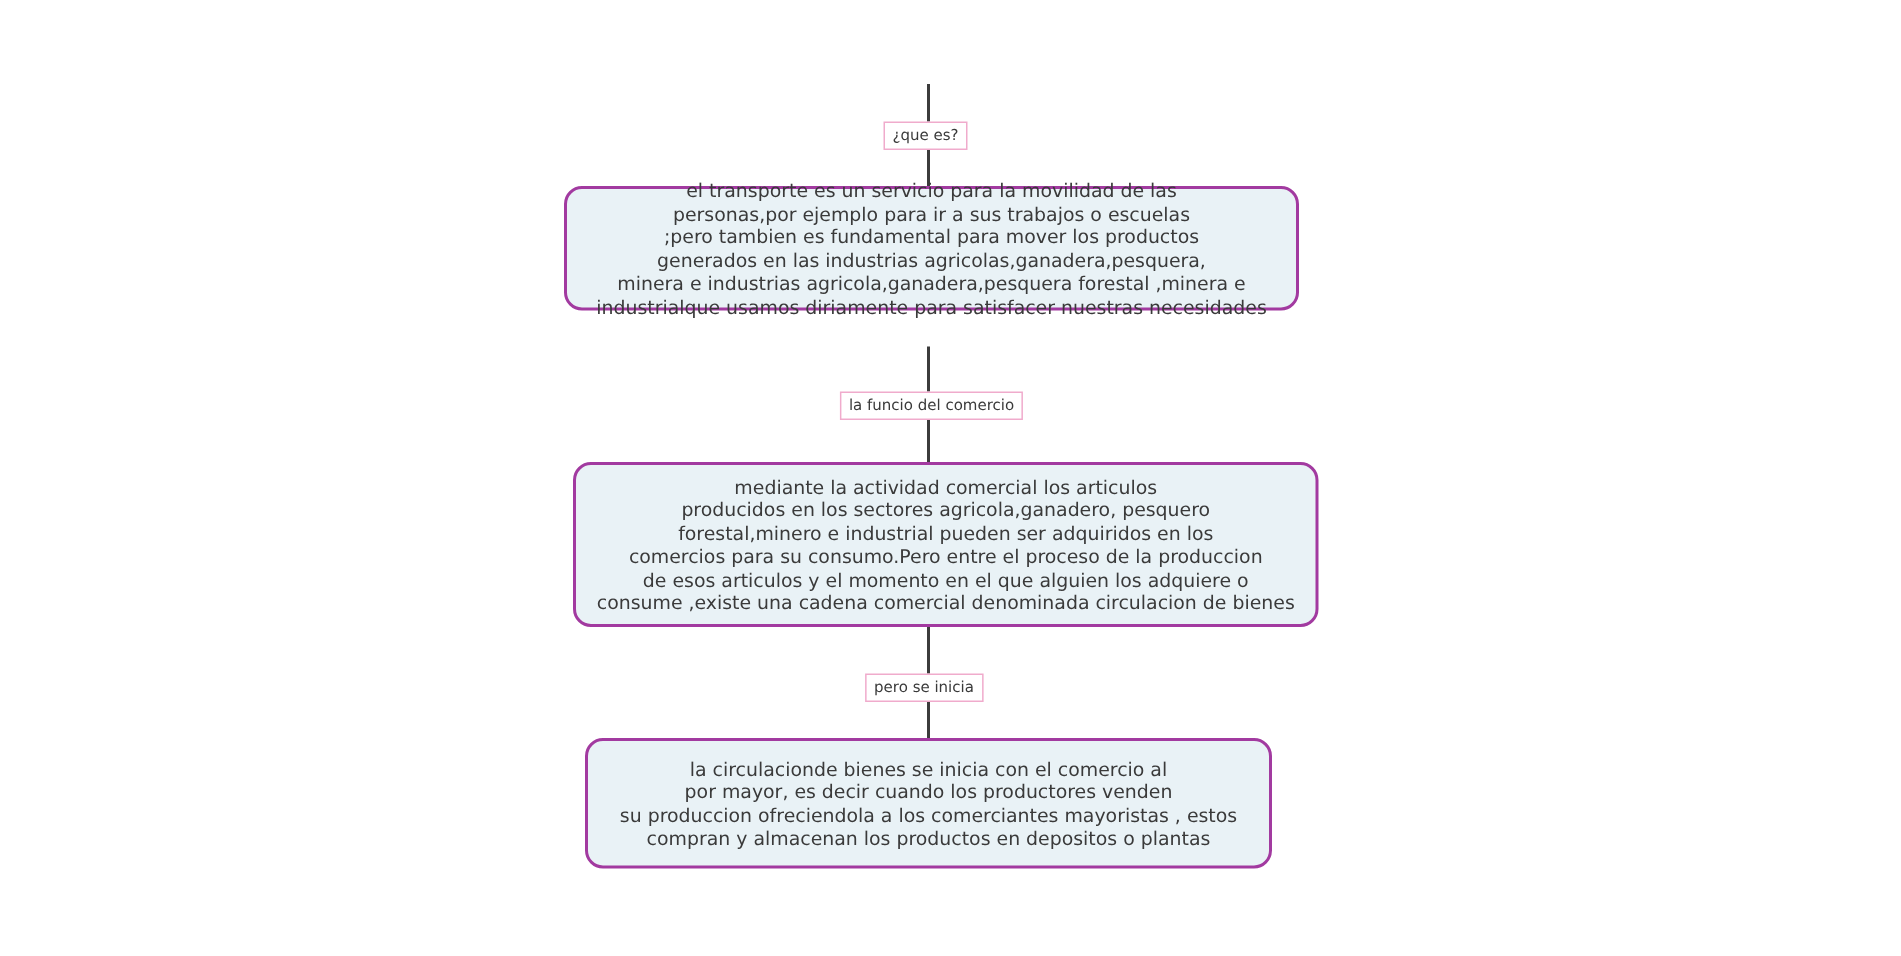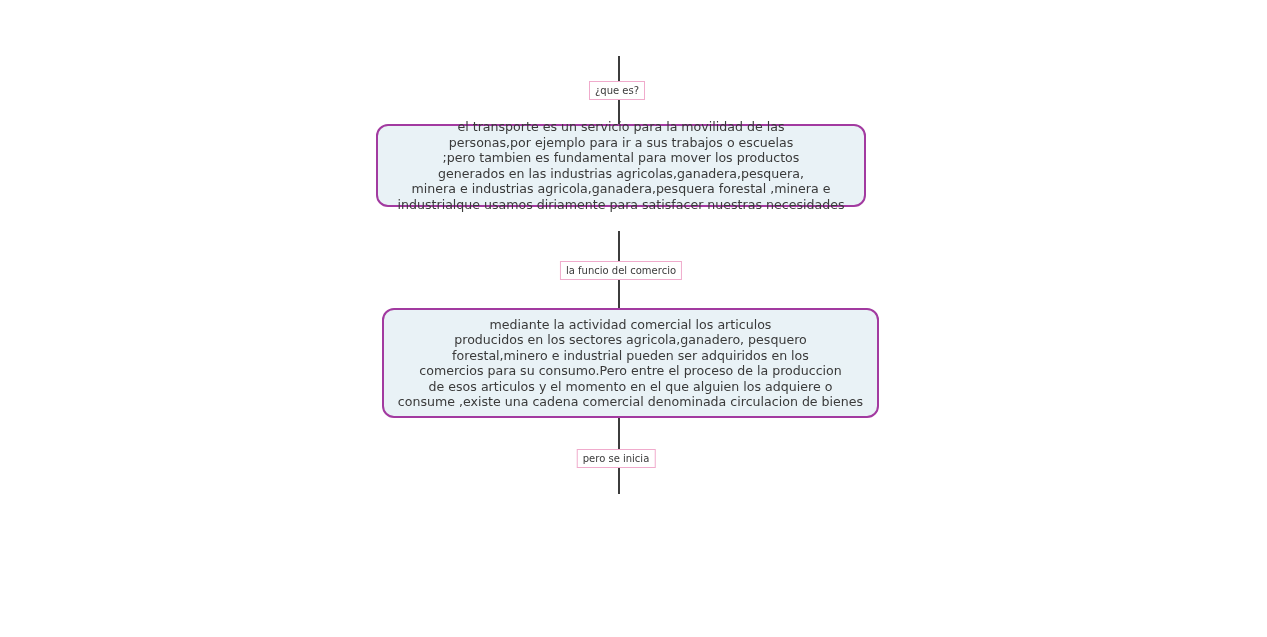--- a/index.html
+++ b/index.html
@@ -72,20 +72,26 @@
 
   <div class="node" style="left:371px; top:308px; width:497px; height:110px;margin-left:11px;">
     <span class="node-text">mediante la actividad comercial los articulos
 producidos en los sectores agricola,ganadero, pesquero
 forestal,minero e industrial pueden ser adquiridos  en los
 comercios para su consumo.Pero entre el proceso de la produccion
 de esos articulos y el momento en el que alguien los adquiere o
 consume ,existe una cadena comercial denominada circulacion de bienes</span>
   </div>
 
+  <div class="node" style="left:390px; top:492px; width:458px; height:87px;">
+    <span class="node-text">la circulacionde bienes se inicia con el comercio al
+por mayor, es decir cuando los productores venden
+su produccion ofreciendola a los comerciantes mayoristas , estos
+compran y almacenan los productos en depositos o plantas</span>
+  </div>
 
   <div class="edge-label" style="left:617px; top:81px;">¿que es?</div>
 
   <div class="edge-label" style="left:621px; top:261px;">la funcio del comercio</div>
 
   <div class="edge-label" style="left:616px; top:449px;">pero se inicia</div>
 
 </div>
 
 </body></html>

